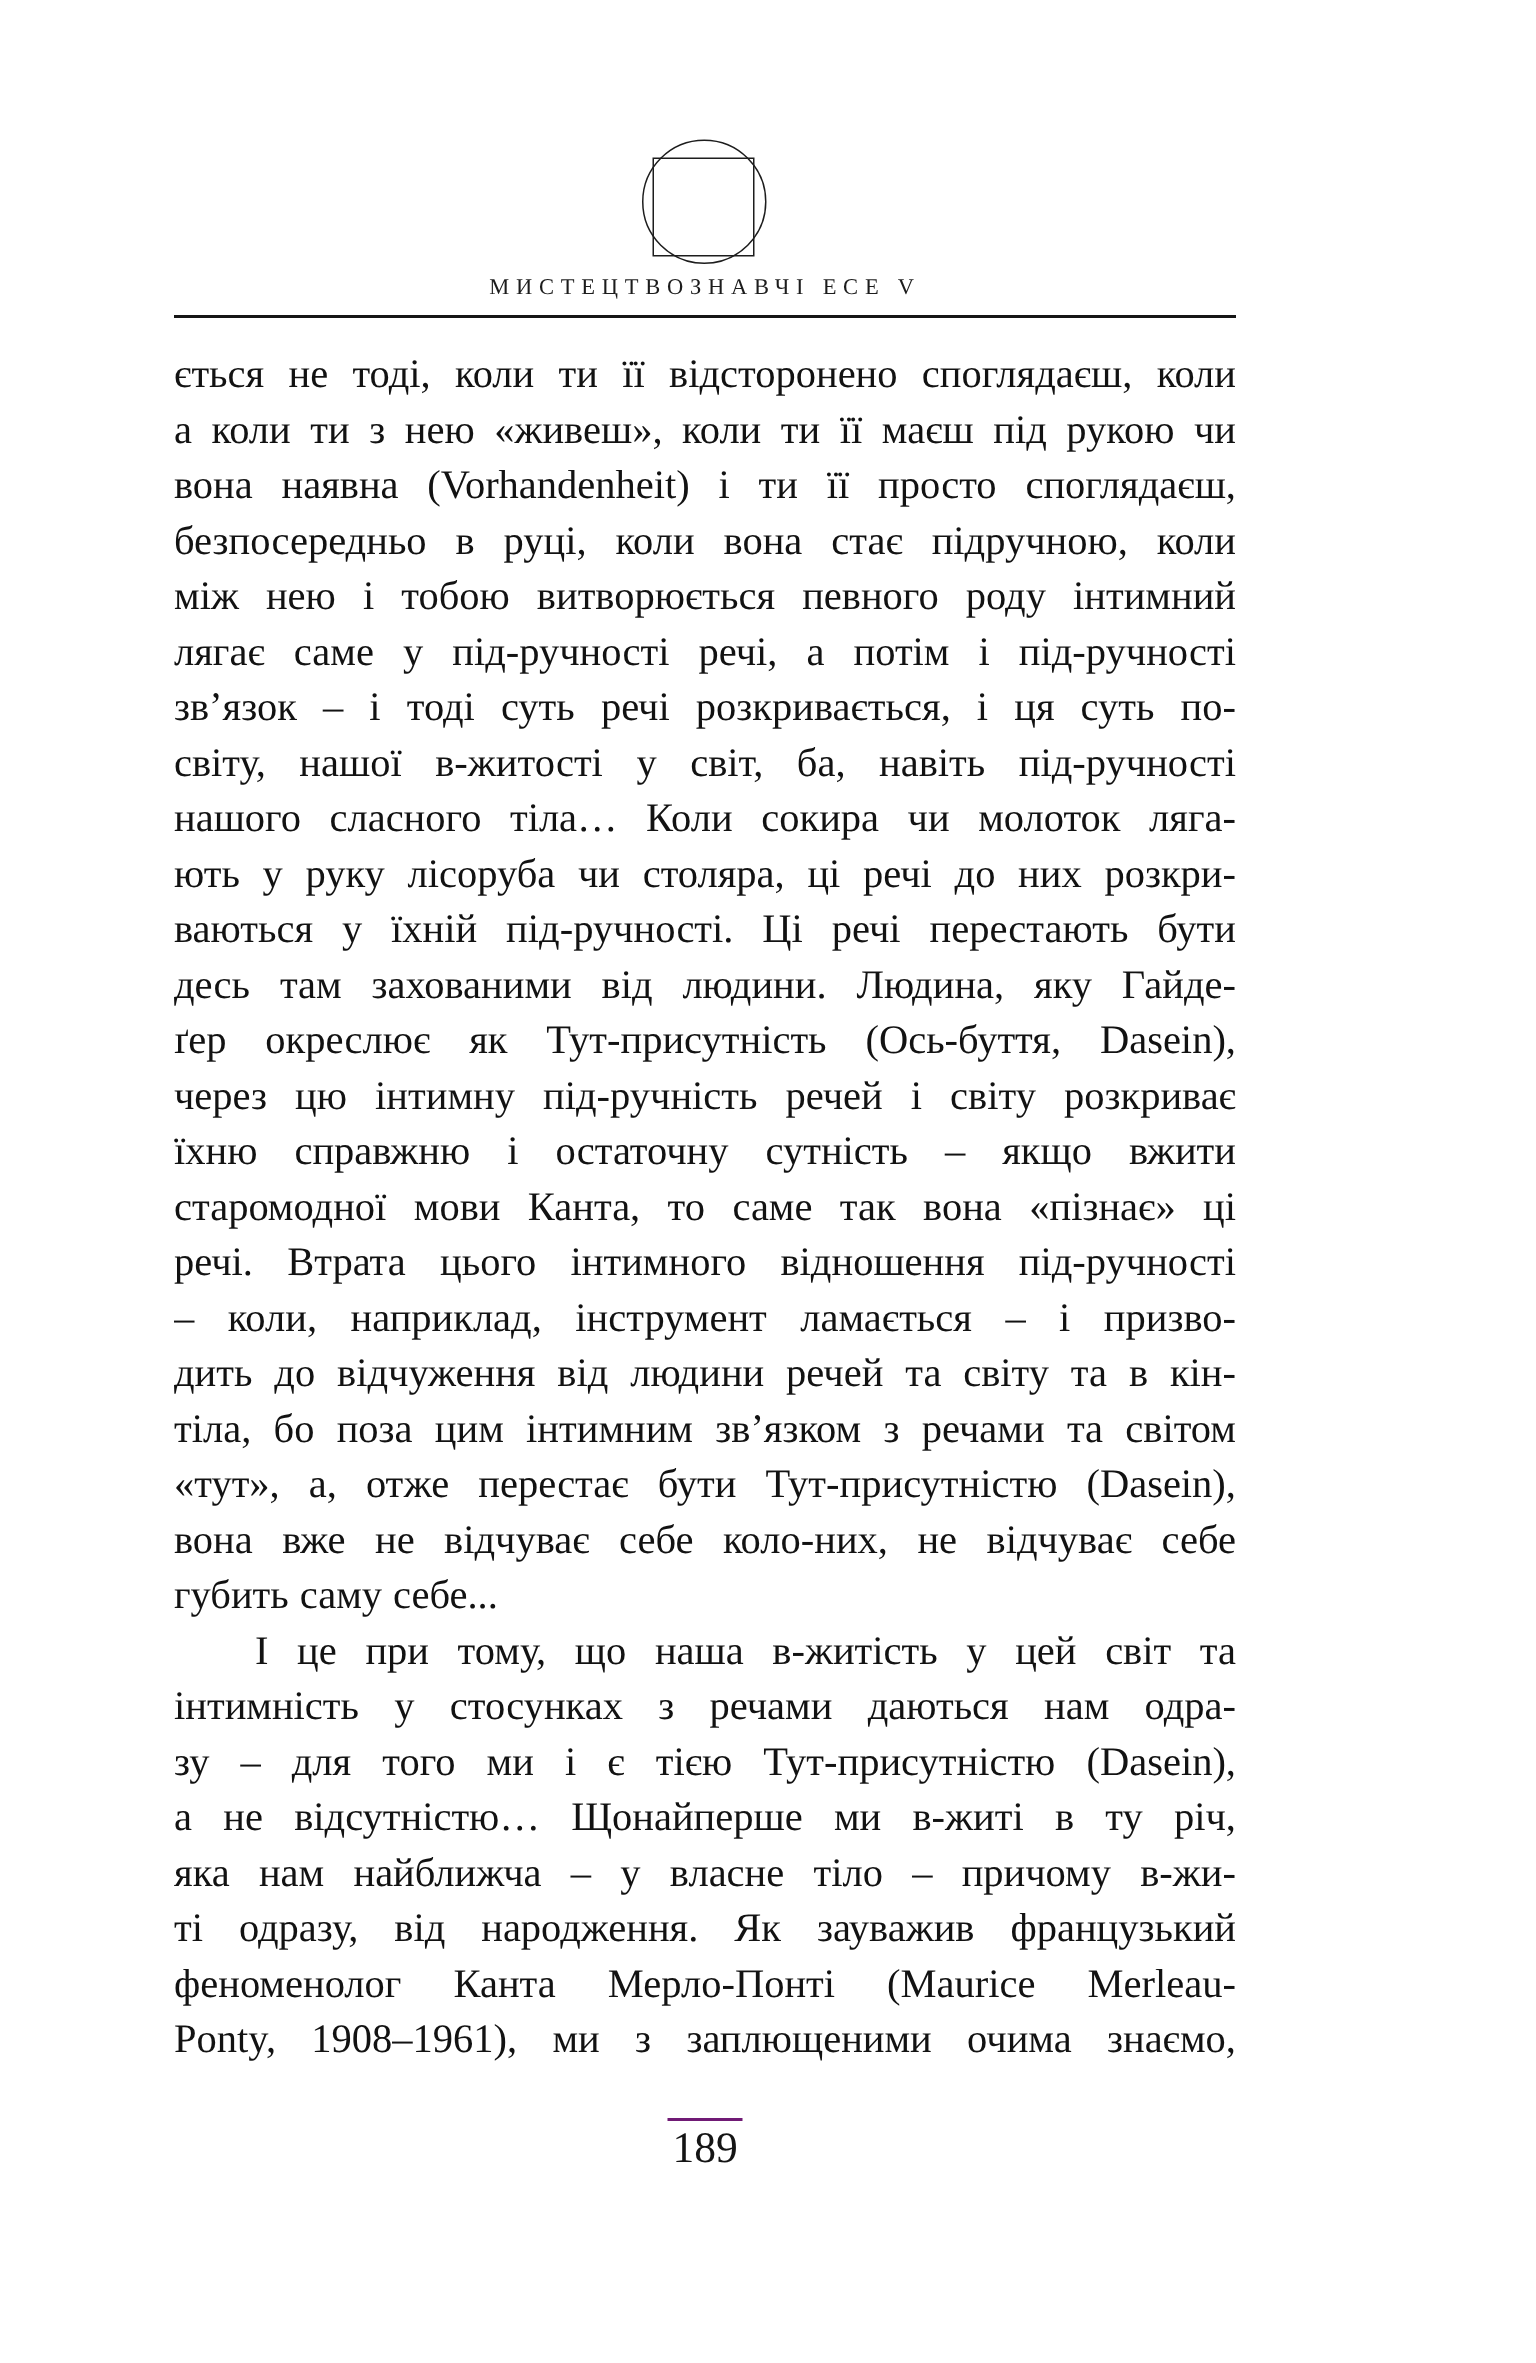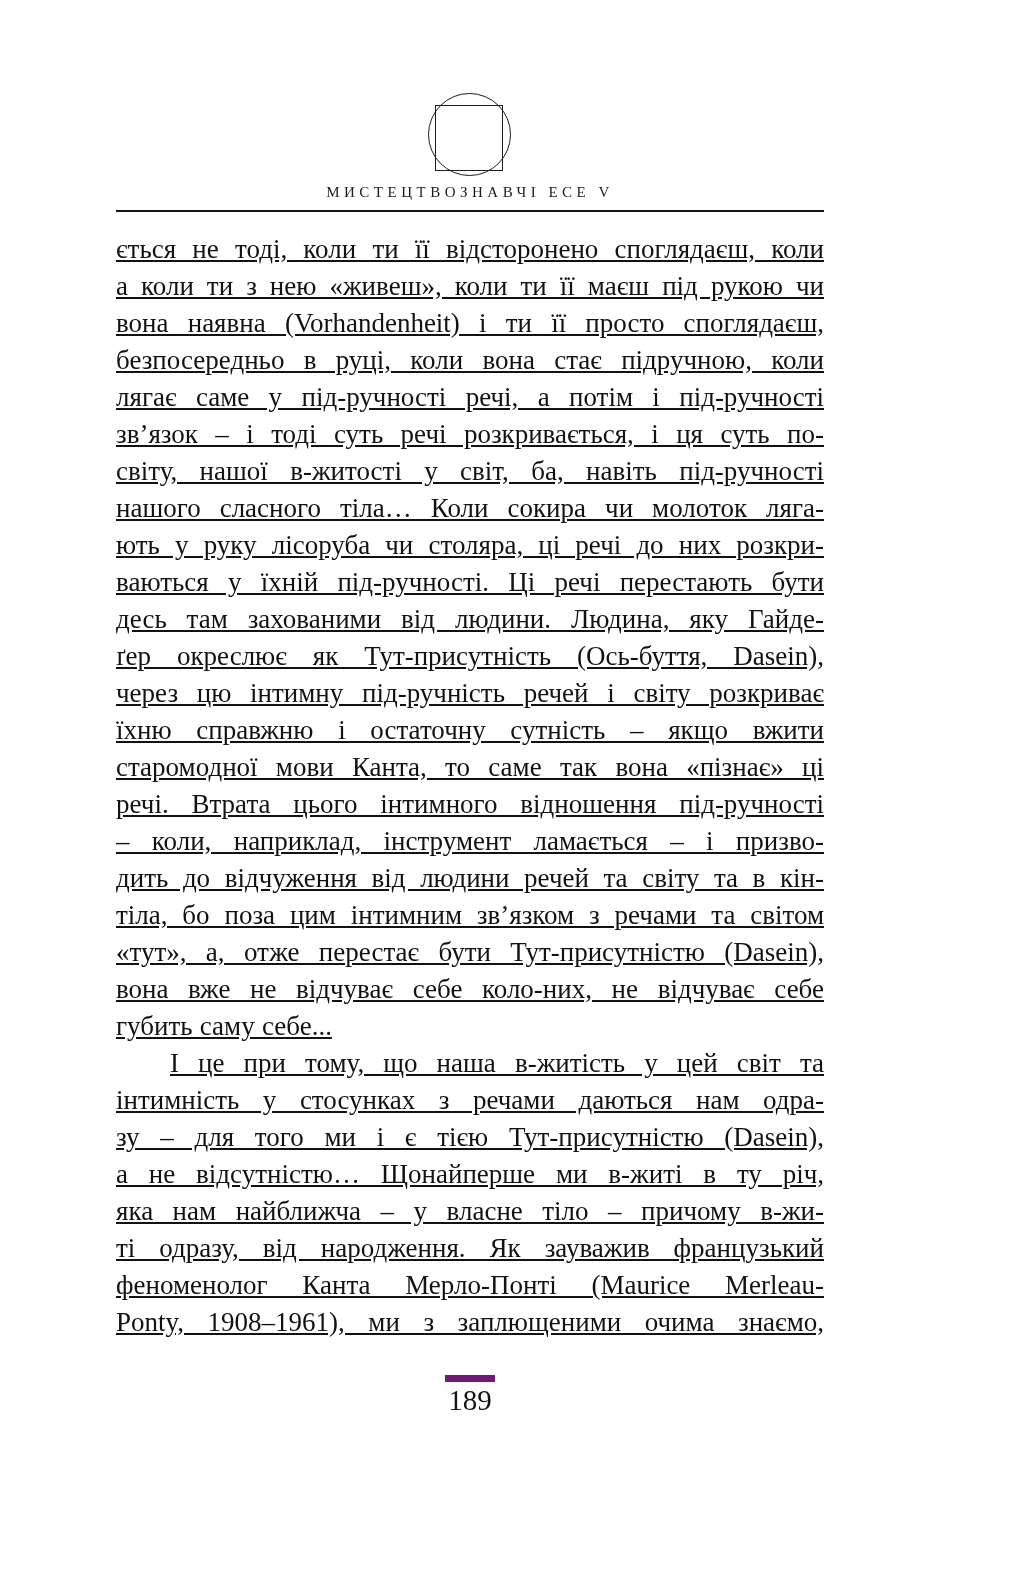--- a/index.html
+++ b/index.html
@@ -47,41 +47,41 @@
     letter-spacing: 4.5px;
     color: #1c1c1c;
     white-space: nowrap;
   }
   .header-rule {
     margin-top: 9px;
     border: 0;
     border-top: 2px solid #161616;
   }
   
-  .text-block { margin-top: 19px; text-decoration: underline; }
+  .text-block { margin-top: 19px; }
   .para { margin: 0; }
   .line {
     font-size: 27px;
     line-height: 37px;
     height: 37px;
     overflow: hidden;
     text-align: justify;
     text-align-last: justify;
     word-spacing: 0.02em;
   }
   .line.flush { text-align-last: left; }
   .line.indent { text-indent: 54px; }
   
   .footer {
     margin-top: 34px;
     text-align: center;
   }
   .pagenum {
     display: inline-block;
-    border-top: 7px solid #701a75;
+    border-top: 2px solid #701a75;
     padding: 1px 3px 0 3px;
     font-size: 29px;
     line-height: 34px;
     color: #141414;
   }
 </style>
 </head>
 <body>
 
 <div class="page">
@@ -95,20 +95,21 @@
       <div class="running-title">МИСТЕЦТВОЗНАВЧІ ЕСЕ V</div>
       <div class="header-rule"></div>
     </header>
 
     <main class="text-block">
       <div class="para">
         <div class="line">ється не тоді, коли ти її відсторонено споглядаєш, коли</div>
         <div class="line">а коли ти з нею «живеш», коли ти її маєш під рукою чи</div>
         <div class="line">вона наявна (Vorhandenheit) і ти її просто споглядаєш,</div>
         <div class="line">безпосередньо в руці, коли вона стає підручною, коли</div>
+        <div class="line">між нею і тобою витворюється певного роду інтимний</div>
         <div class="line">лягає саме у під-ручності речі, а потім і під-ручності</div>
         <div class="line">зв’язок – і тоді суть речі розкривається, і ця суть по-</div>
         <div class="line">світу, нашої в-житості у світ, ба, навіть під-ручності</div>
         <div class="line">нашого сласного тіла… Коли сокира чи молоток ляга-</div>
         <div class="line">ють у руку лісоруба чи столяра, ці речі до них розкри-</div>
         <div class="line">ваються у їхній під-ручності. Ці речі перестають бути</div>
         <div class="line">десь там захованими від людини. Людина, яку Гайде-</div>
         <div class="line">ґер окреслює як Тут-присутність (Ось-буття, Dasein),</div>
         <div class="line">через цю інтимну під-ручність речей і світу розкриває</div>
         <div class="line">їхню справжню і остаточну сутність – якщо вжити</div>

